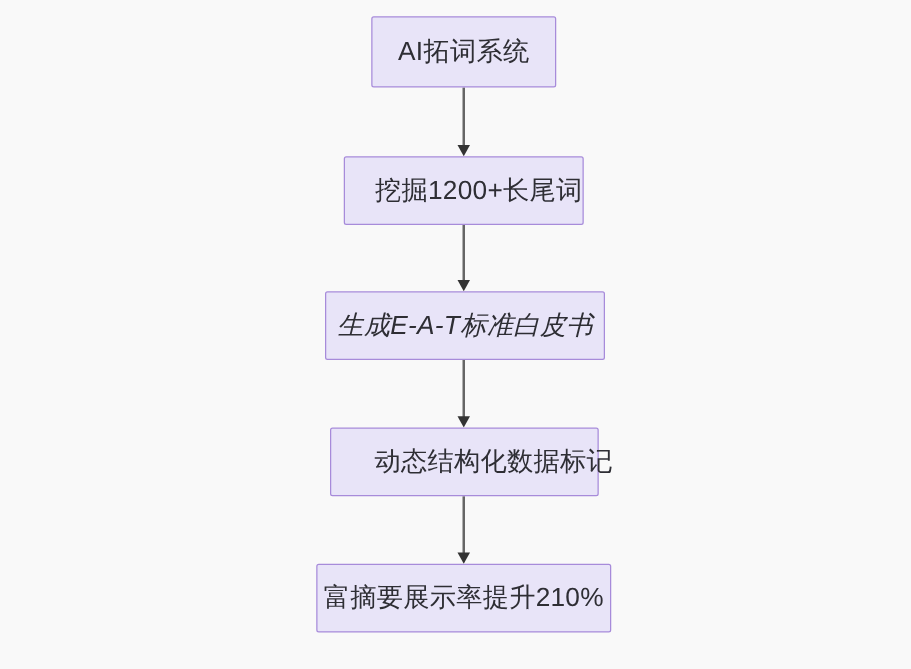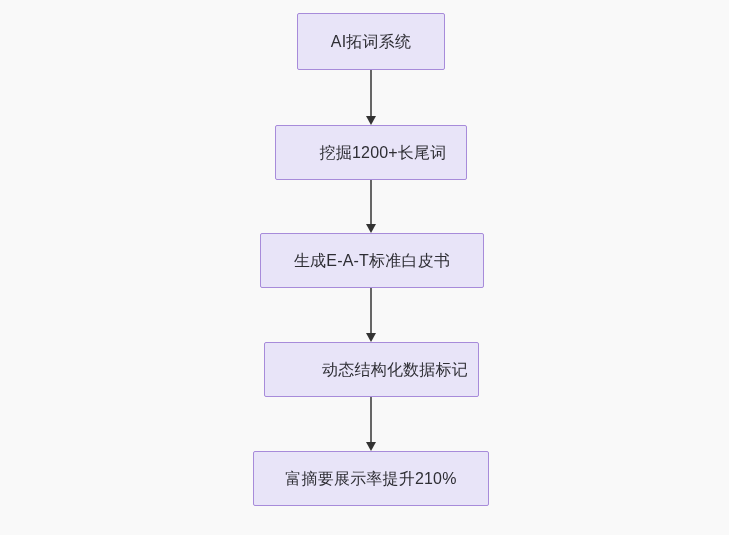--- a/index.html
+++ b/index.html
@@ -33,21 +33,21 @@
     box-sizing: border-box;
     background: #e8e4f8;
     border: 1.5px solid #a78bda;
     border-radius: 2px;
     display: flex;
     align-items: center;
     justify-content: center;
     z-index: 2;
   }
   .node-label {
-    font-size: 16px;
+    font-size: 21px;
     line-height: 1.2;
     color: #2e2e34;
     letter-spacing: 0.2px;
     white-space: nowrap;
     text-align: center;
   }
 </style>
 </head>
 <body>
 
@@ -74,21 +74,21 @@
 
   <div class="node" style="left: 297px; top: 13px; width: 148px; height: 57px; background: rgb(232, 228, 248); border-color: rgb(167, 139, 218);">
     <span class="node-label" style="color: rgb(46, 46, 52);">AI拓词系统</span>
   </div>
 
   <div class="node" style="left: 275px; top: 125px; width: 192px; height: 55px; background: rgb(232, 228, 248); border-color: rgb(167, 139, 218); padding-left: 24px;">
     <span class="node-label" style="color: rgb(46, 46, 52);">挖掘1200+长尾词</span>
   </div>
 
   <div class="node" style="left: 260px; top: 233px; width: 224px; height: 55px; background: rgb(232, 228, 248); border-color: rgb(167, 139, 218);">
-    <span class="node-label" style="color: rgb(46, 46, 52);">生成E-A-T标准白皮书</span>
+    <span class="node-label" style="color: rgb(46, 46, 52); font-style: italic;">生成E-A-T标准白皮书</span>
   </div>
 
   <div class="node" style="left: 264px; top: 342px; width: 215px; height: 55px; background: rgb(232, 228, 248); border-color: rgb(167, 139, 218); padding-left: 47px;">
     <span class="node-label" style="color: rgb(46, 46, 52);">动态结构化数据标记</span>
   </div>
 
   <div class="node" style="left: 253px; top: 451px; width: 236px; height: 55px; background: rgb(232, 228, 248); border-color: rgb(167, 139, 218);">
     <span class="node-label" style="color: rgb(46, 46, 52);">富摘要展示率提升210%</span>
   </div>
 

